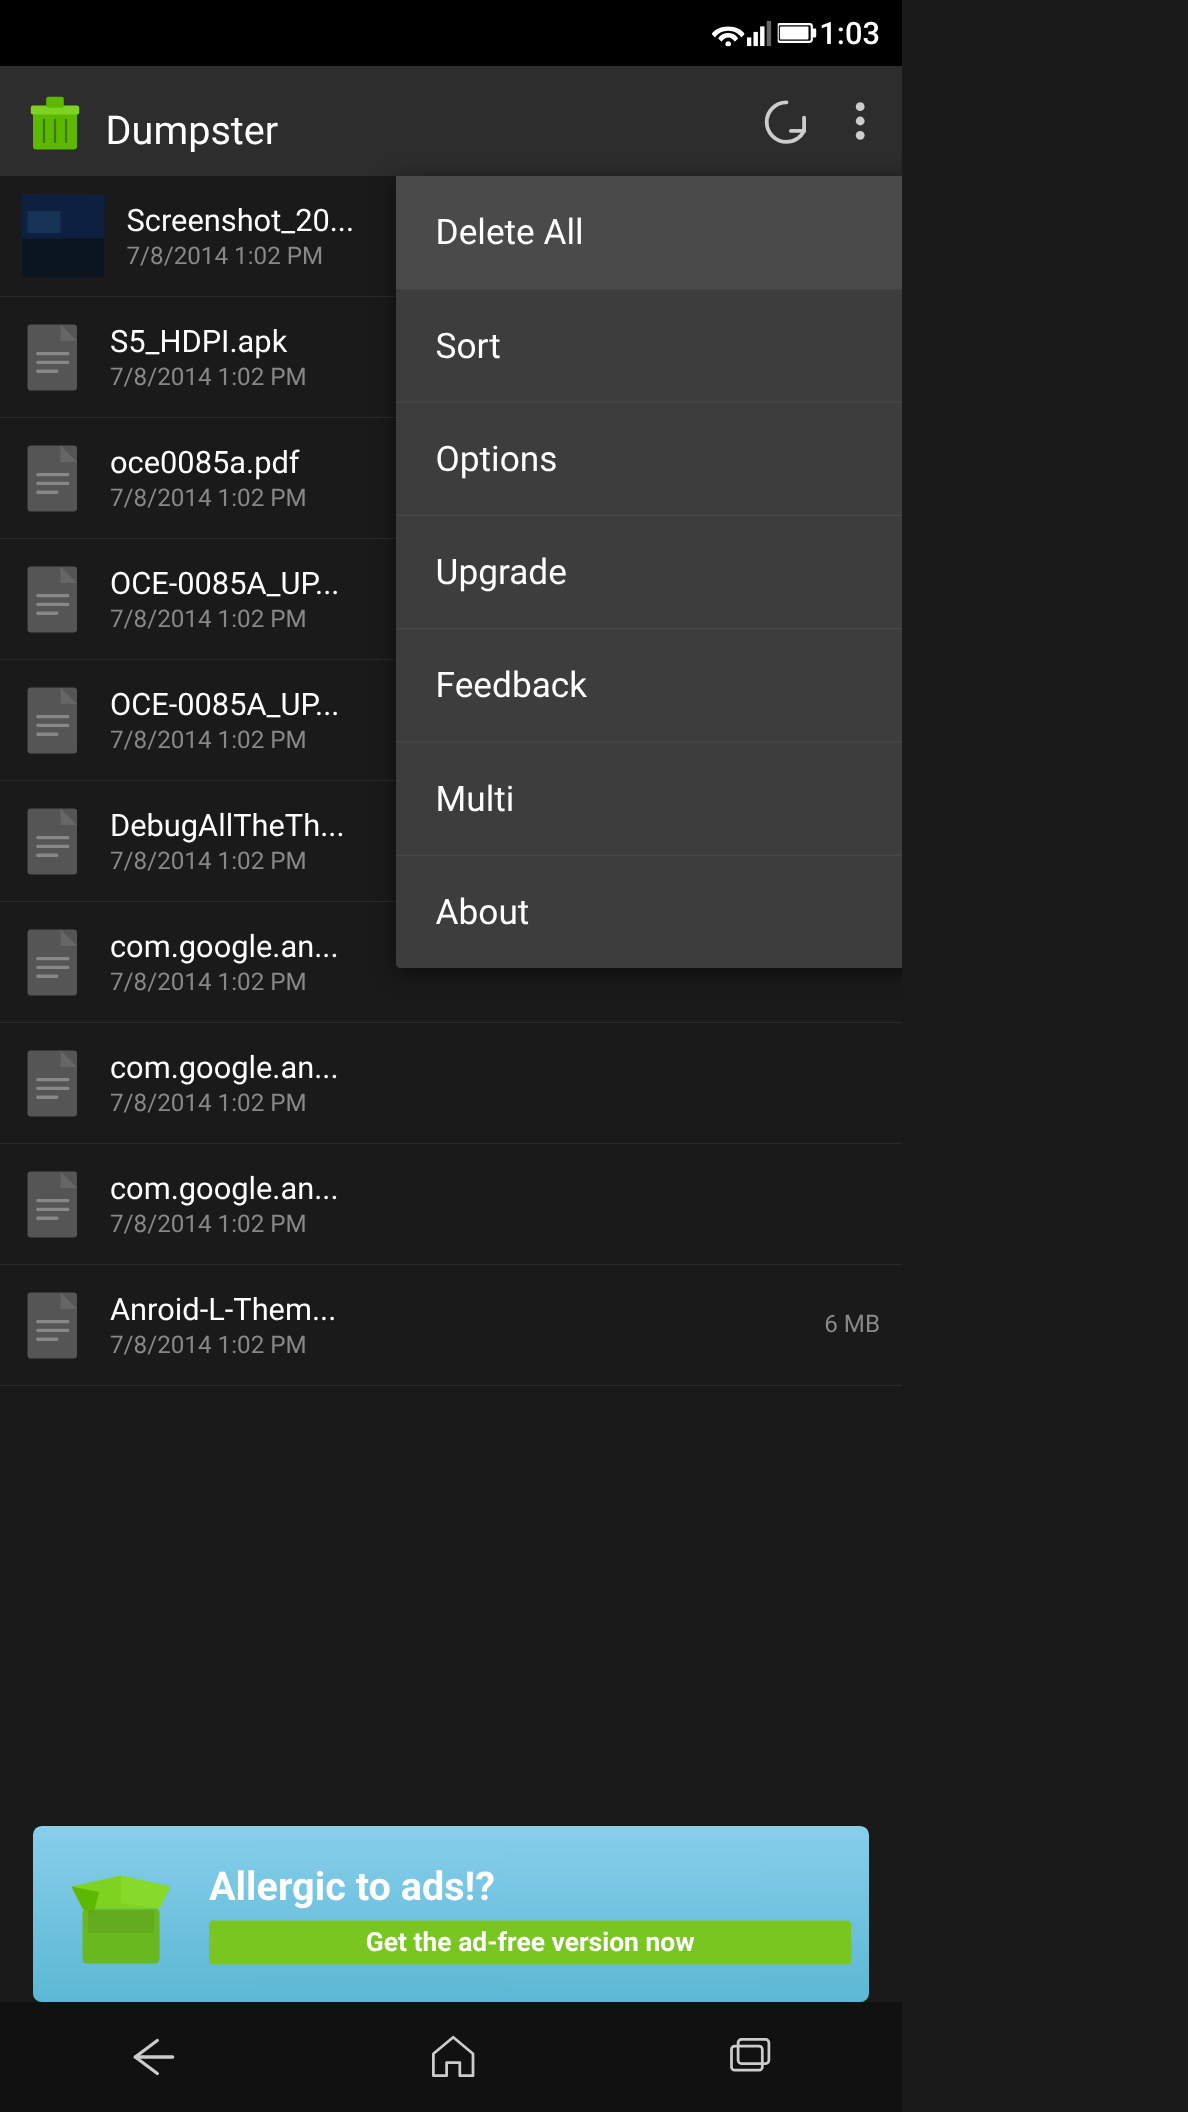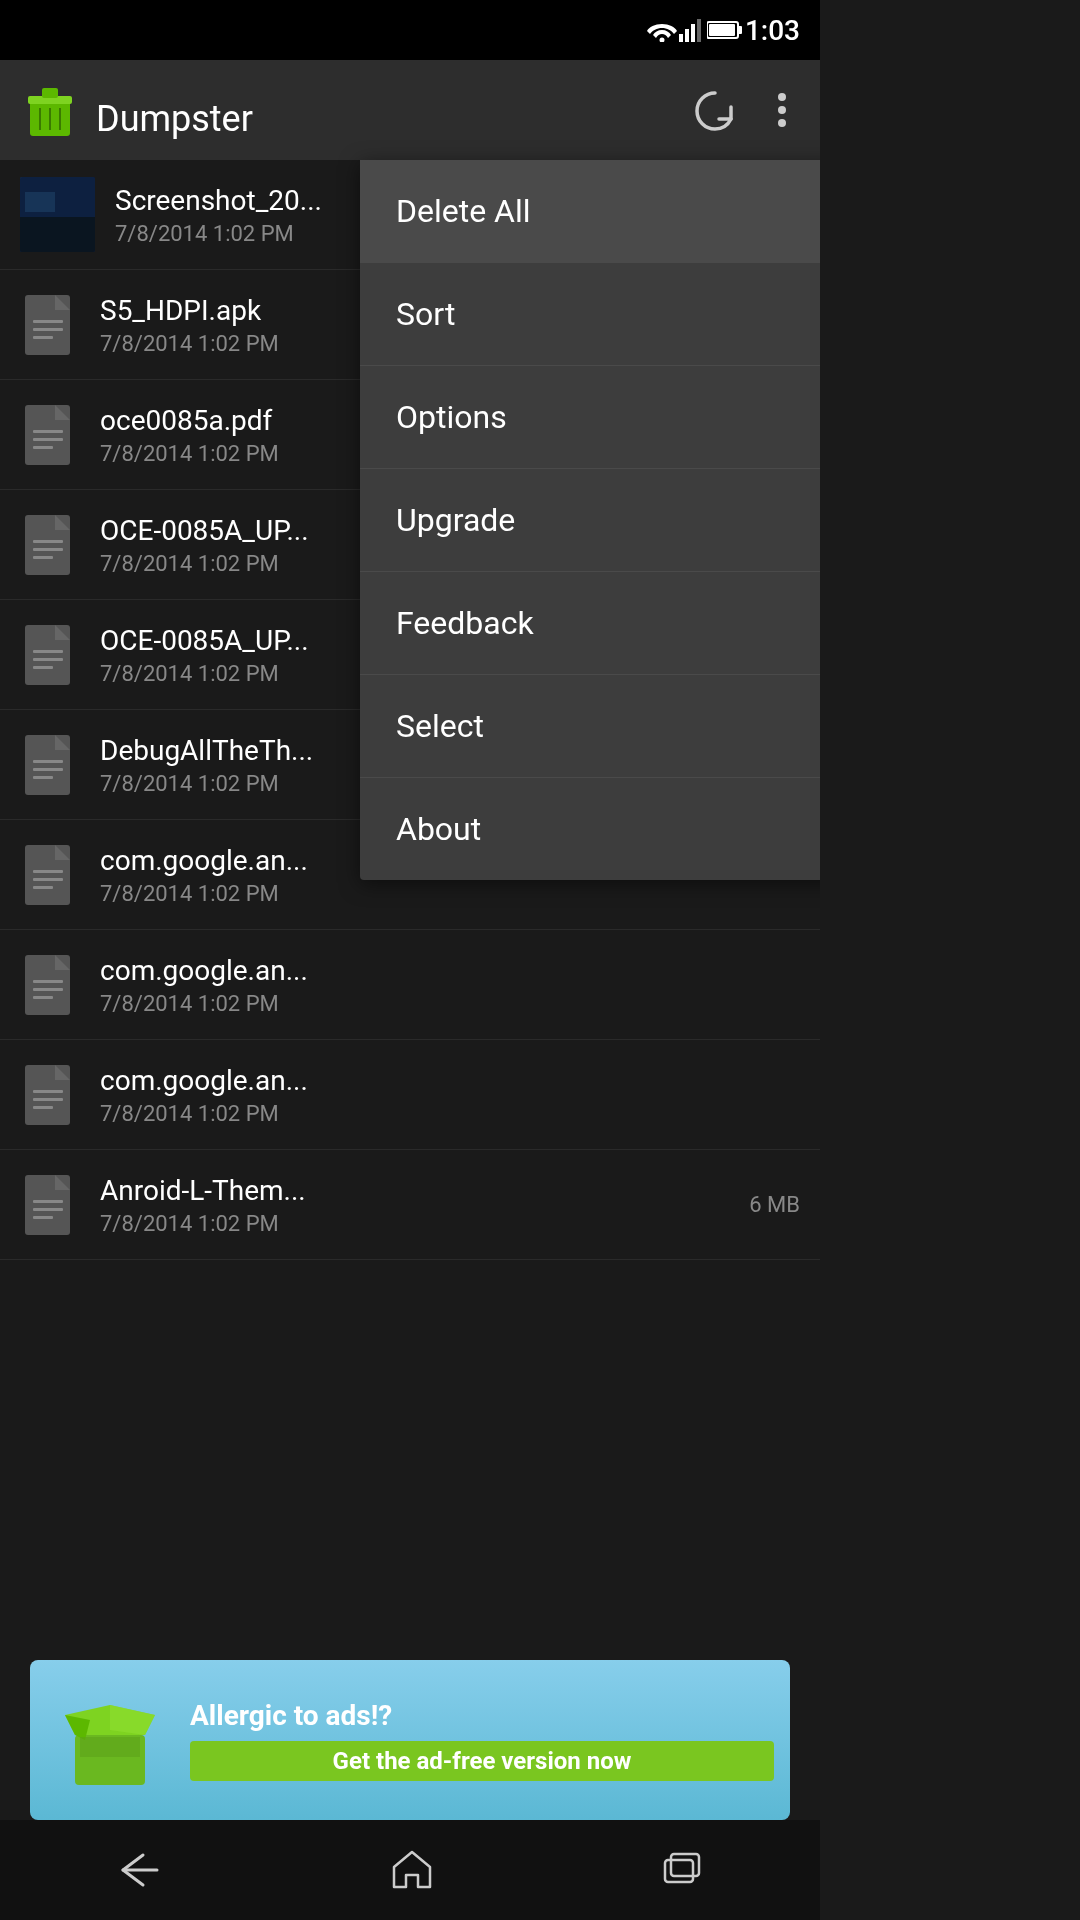--- a/index.html
+++ b/index.html
@@ -178,21 +178,21 @@
     .ad-text-area {
       flex: 1;
       display: flex;
       flex-direction: column;
       justify-content: center;
       padding-right: 16px;
     }
 
     .ad-headline {
       color: #fff;
-      font-size: 28px;
+      font-size: 36px;
       font-weight: 700;
       line-height: 1.2;
     }
 
     .ad-subline {
       background: #7ac620;
       color: #fff;
       font-size: 24px;
       font-weight: 700;
       padding: 6px 10px;
@@ -441,21 +441,21 @@
   </div>
 
 </div>
 
 <div class="dropdown-overlay">
   <div class="dropdown-item">Delete All</div>
   <div class="dropdown-item">Sort</div>
   <div class="dropdown-item">Options</div>
   <div class="dropdown-item">Upgrade</div>
   <div class="dropdown-item">Feedback</div>
-  <div class="dropdown-item">Select</div>
+  <div class="dropdown-item">Multi</div>
   <div class="dropdown-item">About</div>
 </div>
 
 <div class="ad-banner">
   <div class="ad-icon-area">
 
     <svg width="110" height="110" viewBox="0 0 110 110">
 
       <rect x="20" y="50" width="70" height="50" rx="4" fill="#6ab820"></rect>
 

